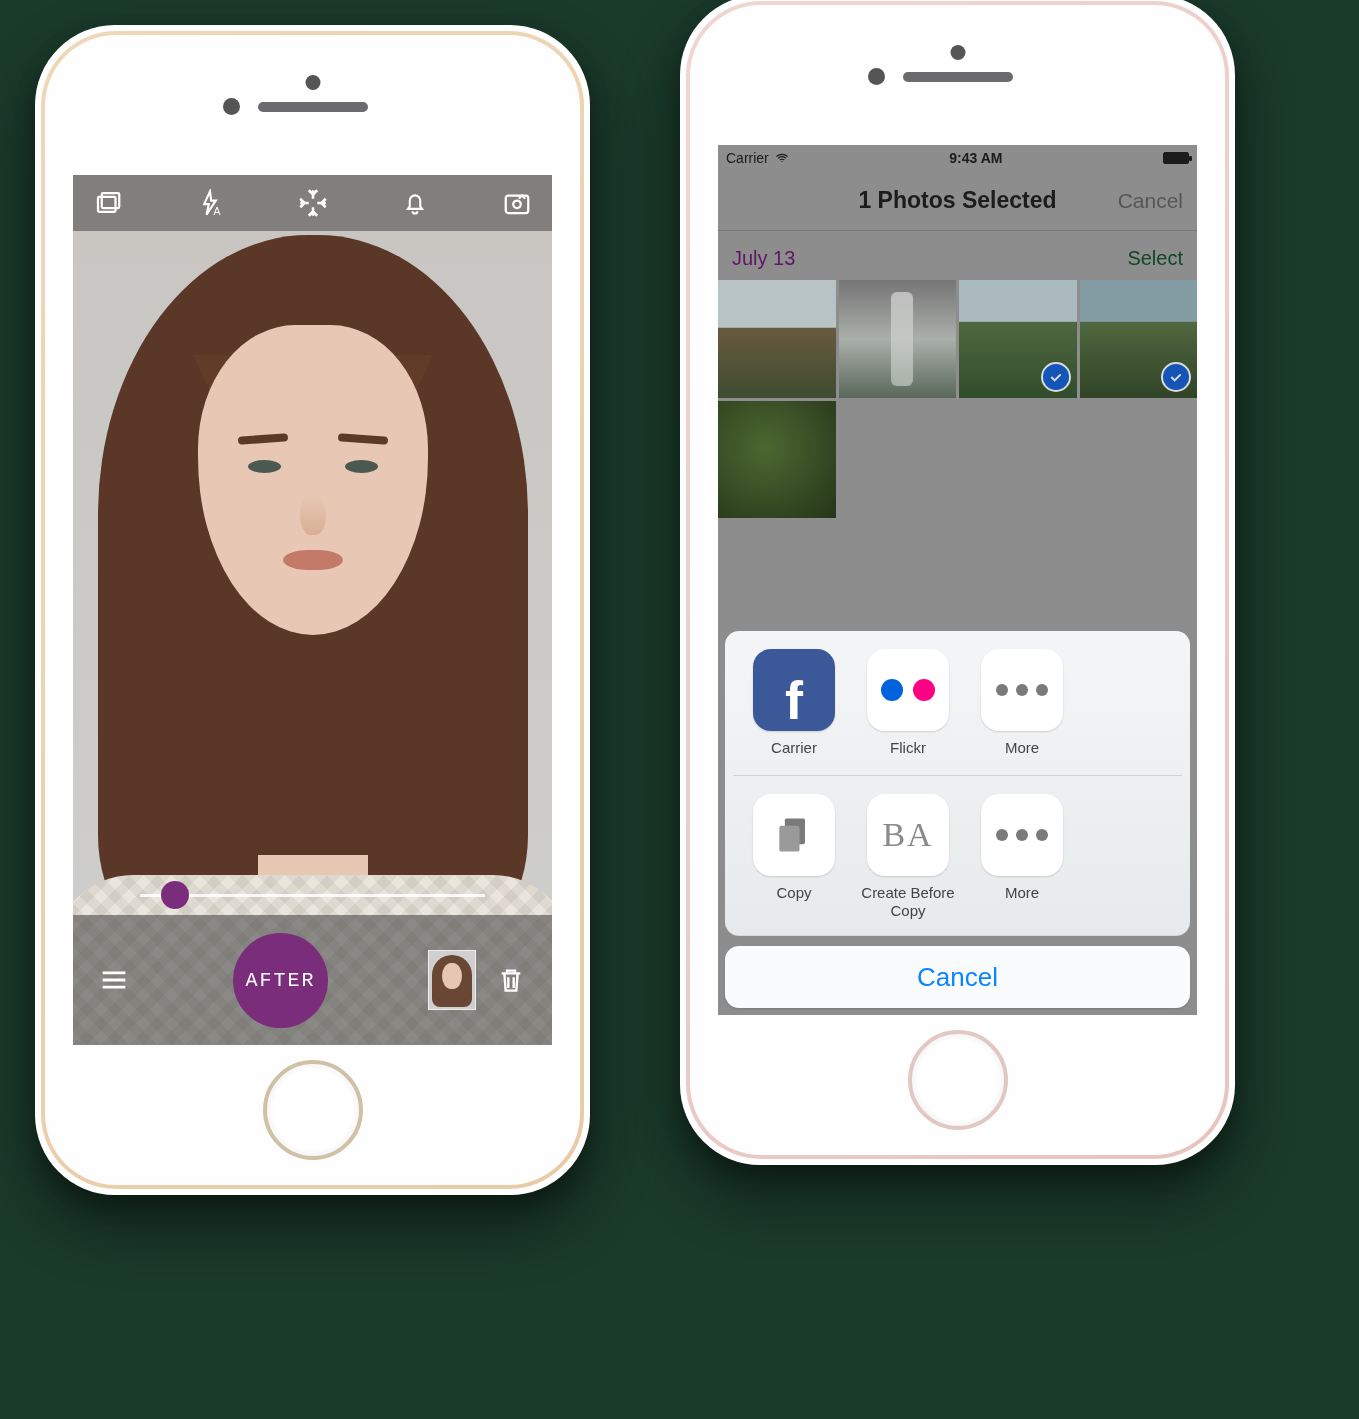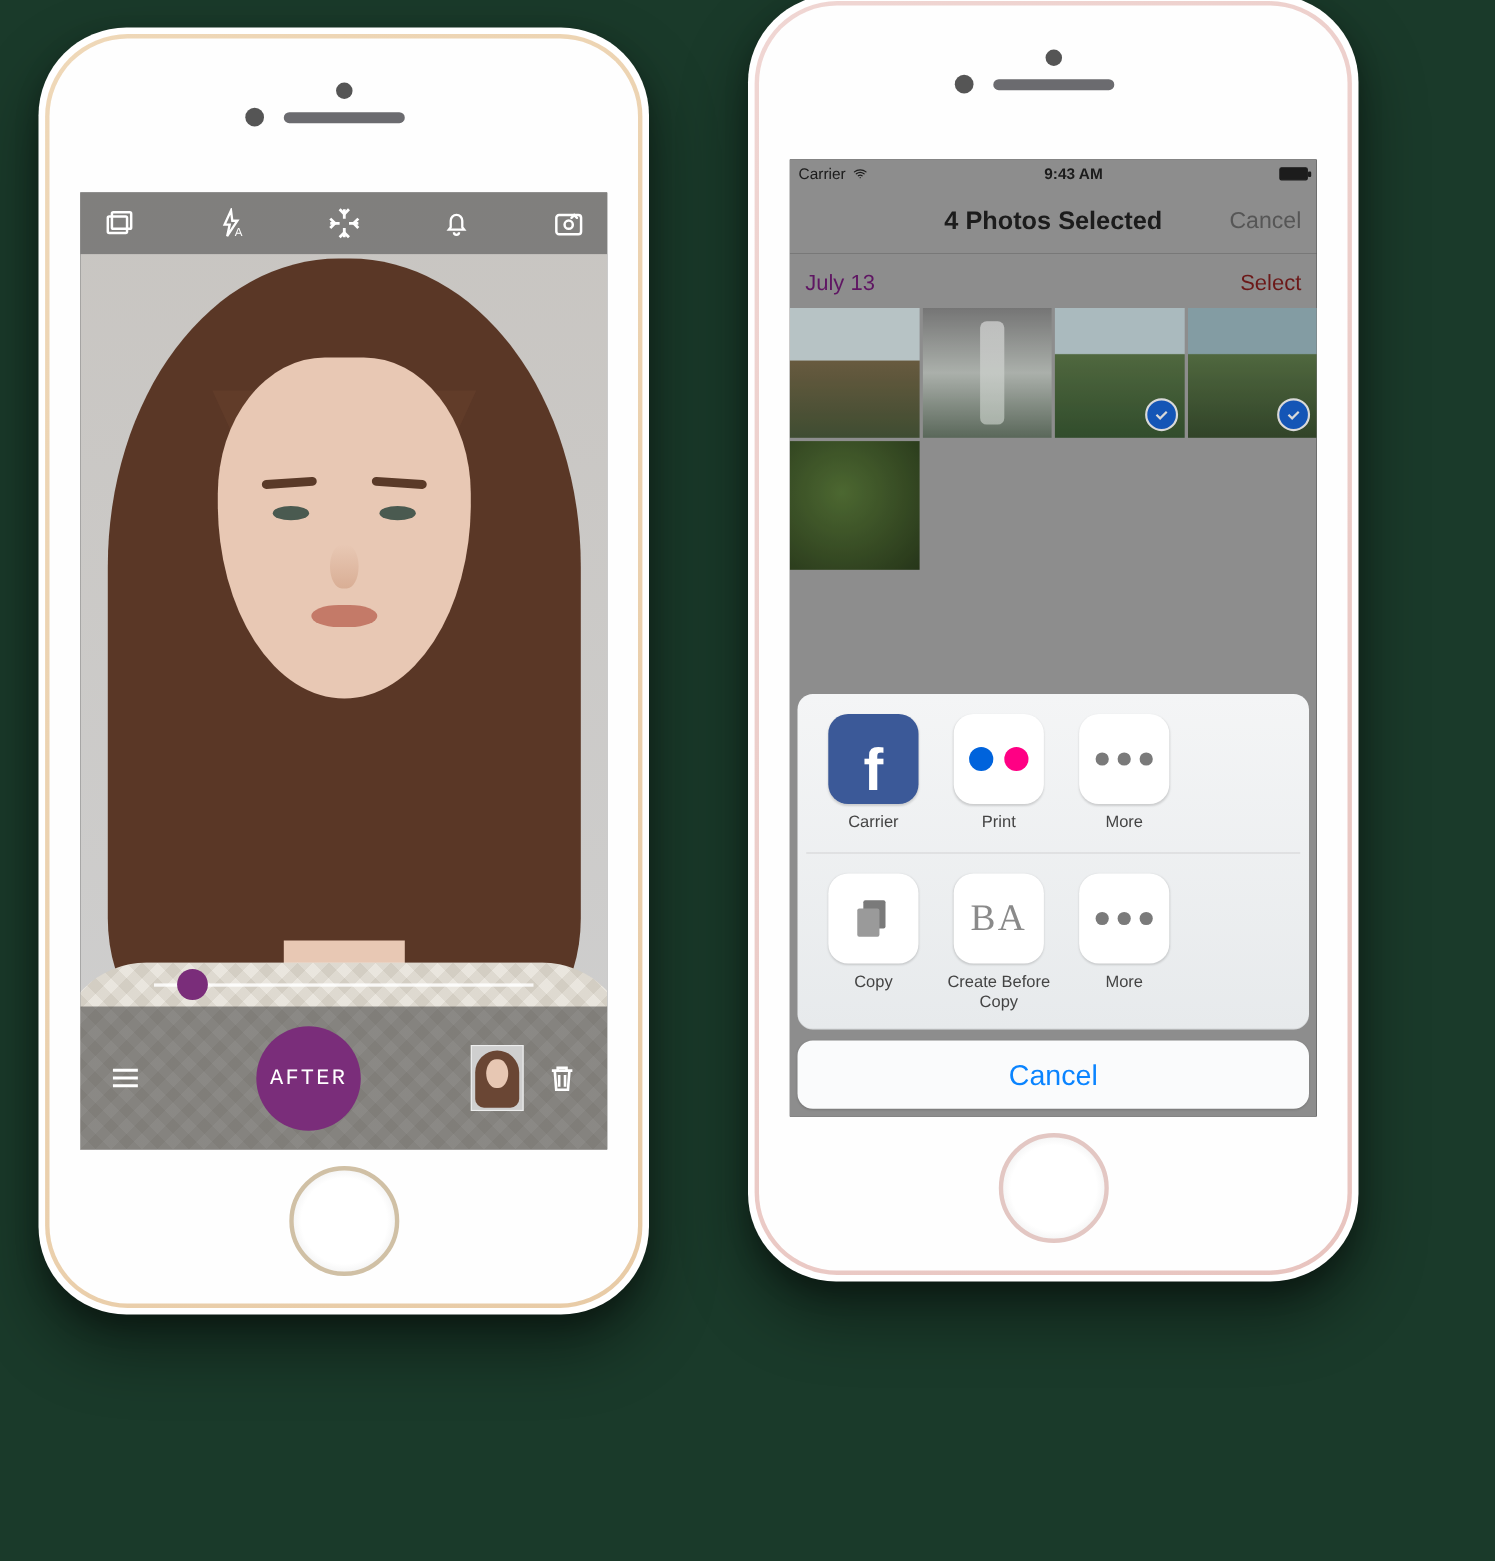--- a/index.html
+++ b/index.html
@@ -243,21 +243,21 @@
     font-size:21px; color:#666;
   }
 
   .section-header{
     position:relative;
     display:flex; justify-content:space-between; align-items:center;
     padding:16px 14px 10px;
     font-size:20px;
   }
   .section-date{ color:#701a75; }
-  .section-select{ color:#7f1d1d; }
+  .section-select{ color:#14532d; }
 
   .photo-grid{
     position:relative;
     display:grid;
     grid-template-columns:repeat(4,1fr);
     gap:3px;
     padding:0;
   }
   .photo-cell{
     position:relative;
@@ -440,21 +440,21 @@
                   </svg>
             </span>
           </div>
           <span style="font-weight:700">9:43 AM</span>
           <div class="status-right">
             <span class="battery"></span>
           </div>
         </div>
 
         <div class="nav-bar">
-          <span class="nav-title">4 Photos Selected</span>
+          <span class="nav-title">1 Photos Selected</span>
           <span class="nav-cancel">Cancel</span>
         </div>
 
         <div class="section-header">
           <span class="section-date">July 13</span>
           <span class="section-select">Select</span>
         </div>
 
         <div class="photo-grid" id="photo-grid">
               <div class="photo-cell landscape1"></div>
@@ -485,21 +485,21 @@
                     <div class="share-icon fb">
                       <span>f</span>
                     </div>
                     <span>Carrier</span>
                   </div>
                   <div class="share-item">
                     <div class="share-icon flickr">
                       <span class="dot blue"></span>
                       <span class="dot pink"></span>
                     </div>
-                    <span>Print</span>
+                    <span>Flickr</span>
                   </div>
                   <div class="share-item">
                     <div class="share-icon more">
                       <span class="dot"></span>
                       <span class="dot"></span>
                       <span class="dot"></span>
                     </div>
                     <span>More</span>
                   </div>
                 </div>

